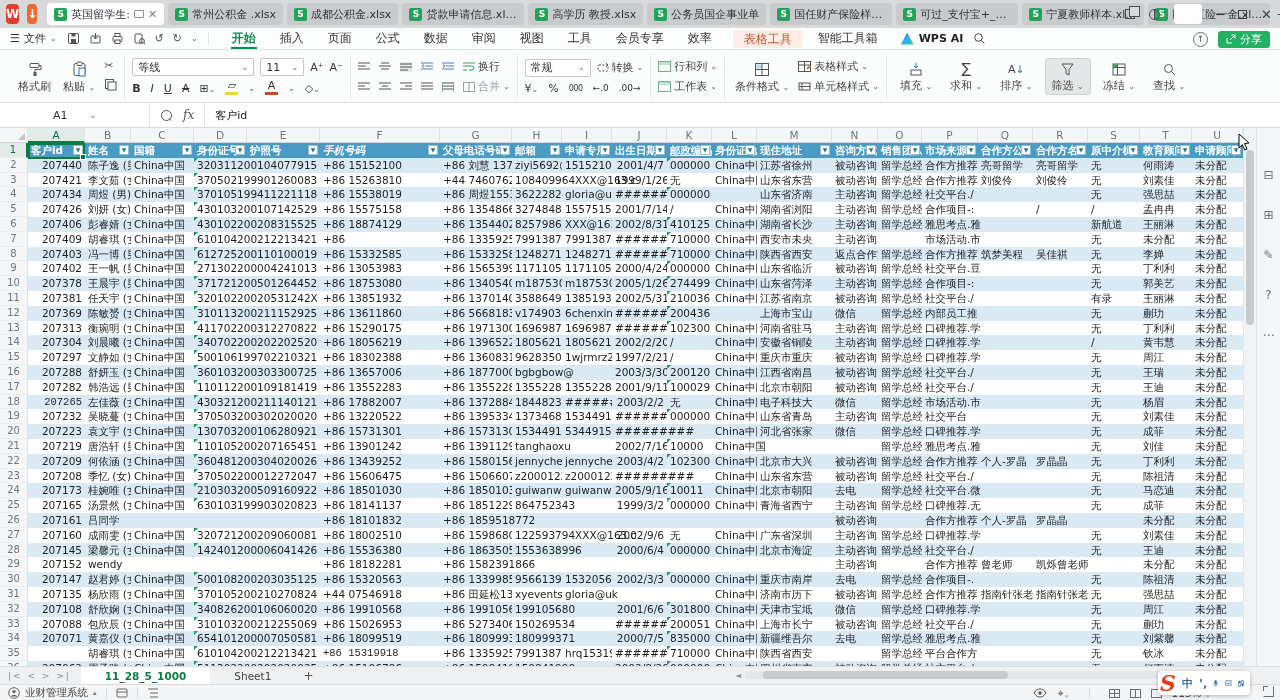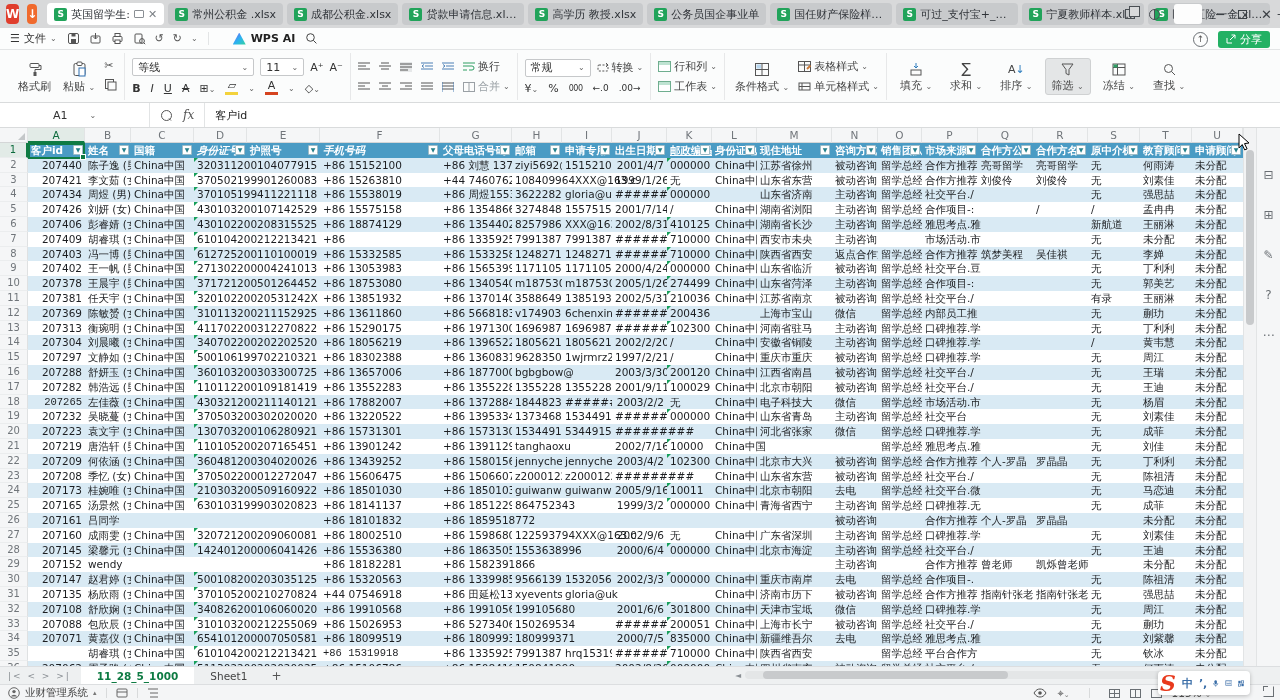--- a/index.html
+++ b/index.html
@@ -97,21 +97,21 @@
 
   
   #vscroll { position:absolute; top:128px; left:1243px; width:13px; height:538px; background:#f2f3f4; border-left:1px solid #e2e4e5; }
   #vthumb { position:absolute; top:22px; left:2px; width:8px; height:175px; background:#c8cacc; border-radius:4px; }
   #rsidebar { position:absolute; top:128px; left:1256px; width:24px; height:538px; background:#f5f6f7; border-left:1px solid #e2e4e5; display:flex; flex-direction:column; align-items:center; padding-top:40px; gap:26px; color:#6a6f74; font-size:12px; }
   #cursor { position:absolute; left:1238px; top:133px; z-index:50; }
 
   
   #sheetbar { position:absolute; top:666px; left:0; width:1280px; height:18px; background:#eef0f1; border-top:1px solid #dcdee0; display:flex; align-items:center; padding-left:8px; }
   .snav { color:#8a8f94; font-size:9px; letter-spacing:2px; margin-right:10px; }
-  .stab { height:18px; display:flex; align-items:center; padding:0 16px; font-size:10.5px; color:#444; }
+  .stab { height:18px; display:flex; align-items:center; padding:0 24px; font-size:10.5px; color:#444; }
   .stab.active { background:#fff; color:#0e7b43; font-weight:bold; }
   .sadd { margin-left:8px; color:#555; font-size:12px; }
   #hscroll { position:absolute; left:735px; top:670px; width:490px; height:10px; display:flex; align-items:center; gap:4px; color:#8a8f94; font-size:8px; }
   #htrack { flex:1; height:8px; background:#e4e6e7; border-radius:4px; position:relative; }
   #hthumb { position:absolute; left:18px; top:0; width:245px; height:8px; background:#c8cacc; border-radius:4px; }
 
   
   #statusbar { position:absolute; top:684px; left:0; width:1280px; height:16px; background:#f4f5f6; border-top:1px solid #dcdee0; display:flex; align-items:center; padding:0 8px; color:#555; }
   #sysentry { display:flex; align-items:center; gap:5px; font-size:10.5px; color:#444; }
   .scaret { font-size:7px; color:#777; }
@@ -214,20 +214,34 @@
         </svg>
       <svg width="13" height="13" viewBox="0 0 13 13">
           <rect x="2" y="2" width="7" height="9" rx="1" fill="none" stroke="#555"></rect>
           <circle cx="9" cy="9" r="2.4" fill="none" stroke="#555"></circle>
           <path d="M10.6 10.6l1.6 1.6" stroke="#555"></path>
         </svg>
       <span>↺</span>
       <span>↻</span>
       <span class="carr">⌄</span>
     </div>
+    <div id="menutabs">
+        <span class="mtab active">开始</span>
+        <span class="mtab">插入</span>
+        <span class="mtab">页面</span>
+        <span class="mtab">公式</span>
+        <span class="mtab">数据</span>
+        <span class="mtab">审阅</span>
+        <span class="mtab">视图</span>
+        <span class="mtab">工具</span>
+        <span class="mtab">会员专享</span>
+        <span class="mtab">效率</span>
+        <span class="mtab ctx">表格工具</span>
+        <span class="mtab toolbox">智能工具箱</span>
+      </div>
     <div id="ai-entry">
       <span class="ai-tri"></span>
       <span>WPS AI</span>
     </div>
     <svg class="msearch" width="13" height="13" viewBox="0 0 13 13">
         <circle cx="5.5" cy="5.5" r="3.8" fill="none" stroke="#444"></circle>
         <path d="M8.4 8.4l3 3" stroke="#444"></path>
       </svg>
     <div id="menubar-right">
       <span class="upl">↑</span>
@@ -524,21 +538,21 @@
         <div class="ch" style="width: 52px;">S</div>
         <div class="ch" style="width: 52px;">T</div>
         <div class="ch" style="width: 51px;">U</div>
       </div>
     <div id="rows">
         <div class="r thdr">
           <div class="rh sel">1</div>
           <div class="c hc" style="width: 57px;">客户id<span class="flt">▼</span></div>
           <div class="c hc" style="width: 46px;">姓名<span class="flt">▼</span></div>
           <div class="c hc" style="width: 63px;">国籍<span class="flt">▼</span></div>
-          <div class="c hc" style="width: 53px; font-style: italic;">身份证号<span class="flt">▼</span></div>
+          <div class="c hc" style="width: 53px;">身份证号<span class="flt">▼</span></div>
           <div class="c hc" style="width: 73px;">护照号<span class="flt">▼</span></div>
           <div class="c hc" style="width: 120px; font-style: italic;">手机号码<span class="flt">▼</span></div>
           <div class="c hc" style="width: 72px;">父母电话号码<span class="flt">▼</span></div>
           <div class="c hc" style="width: 50px;">邮箱<span class="flt">▼</span></div>
           <div class="c hc" style="width: 50px;">申请专用<span class="flt">▼</span></div>
           <div class="c hc" style="width: 55px;">出生日期<span class="flt">▼</span></div>
           <div class="c hc" style="width: 45px; text-decoration: underline;">邮政编码<span class="flt">▼</span></div>
           <div class="c hc" style="width: 45px;">身份证地<span class="flt">▼</span></div>
           <div class="c hc" style="width: 75px;">现住地址<span class="flt">▼</span></div>
           <div class="c hc" style="width: 46px;">咨询方式<span class="flt">▼</span></div>

